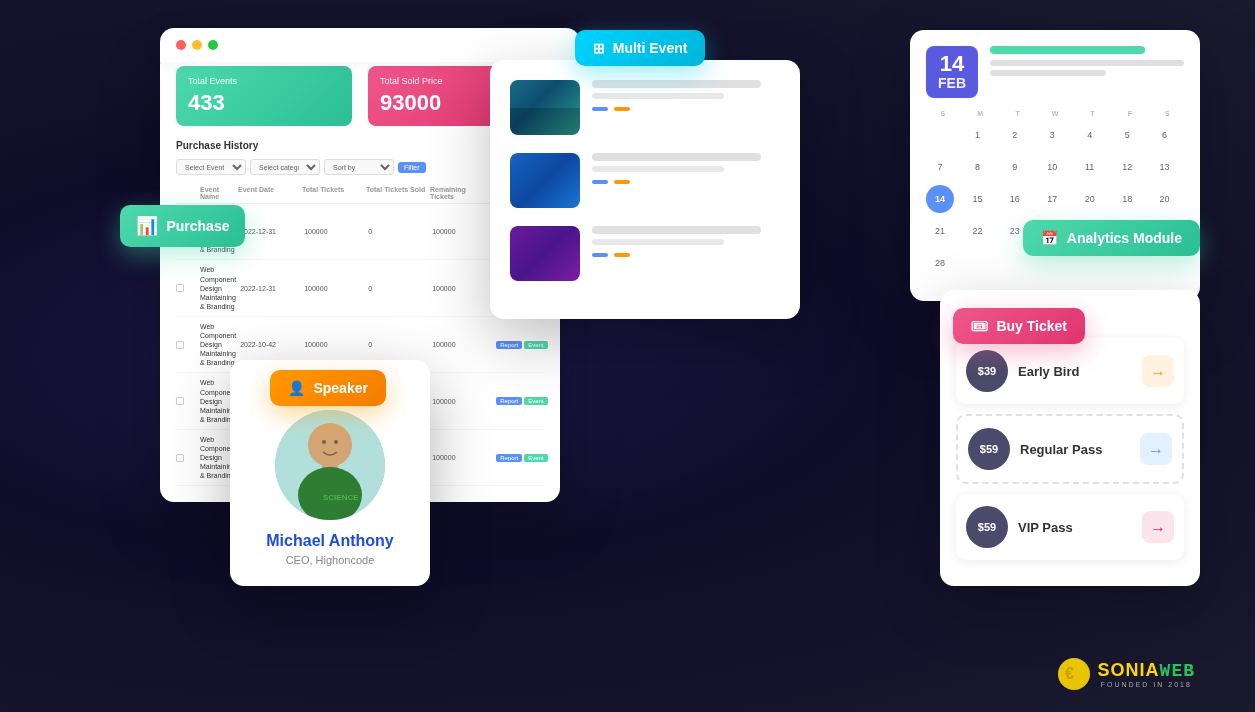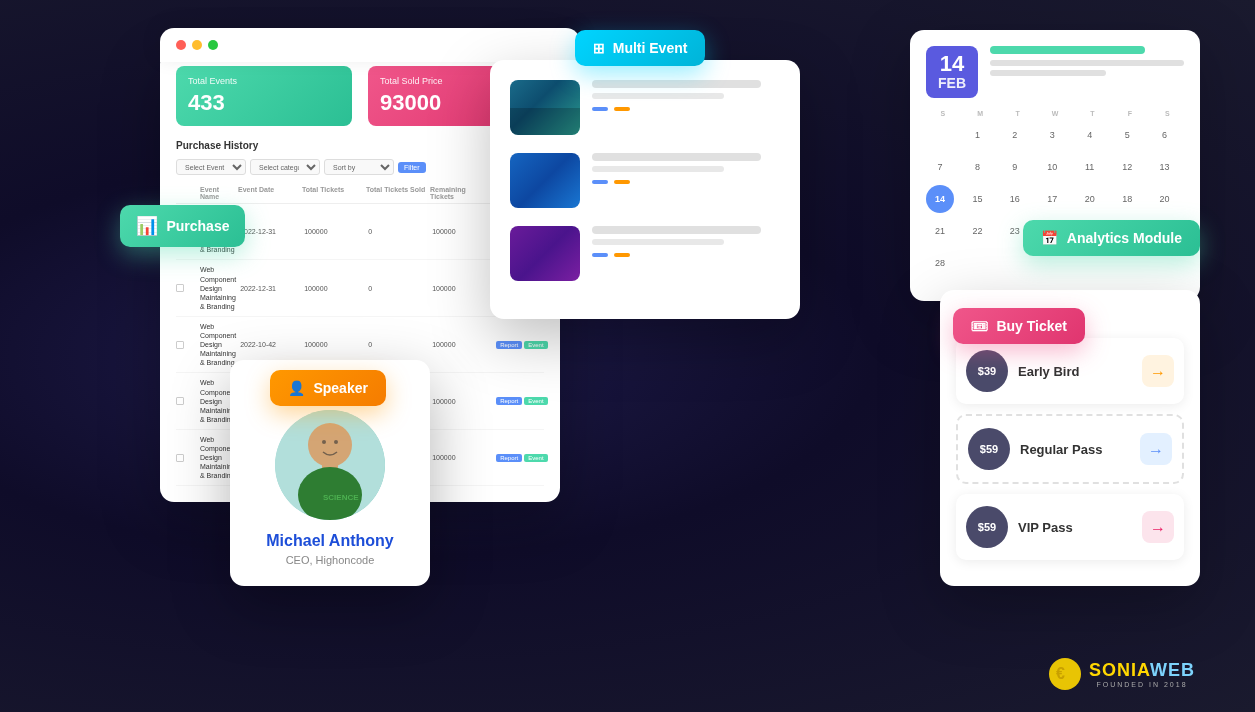--- a/index.html
+++ b/index.html
@@ -360,21 +360,21 @@
       display: flex;
       align-items: center;
       gap: 6px;
     }
     .watermark-text {
       font-size: 18px;
       font-weight: 800;
       letter-spacing: 1px;
     }
     .watermark-text .sonia { color: #ffd700; }
-    .watermark-text .web { color: #7dd3fc; }
+    .watermark-text .web { color: #22c55e; font-family: Liberation Mono, monospace; }
     .watermark-sub {
       font-size: 7px;
       color: #aaa;
       text-align: center;
       letter-spacing: 2px;
     }
 
     
     .crowd-1 {
       background: linear-gradient(135deg, #1a6b8a 0%, #0d4d6e 40%, #2a9d8f 100%);

